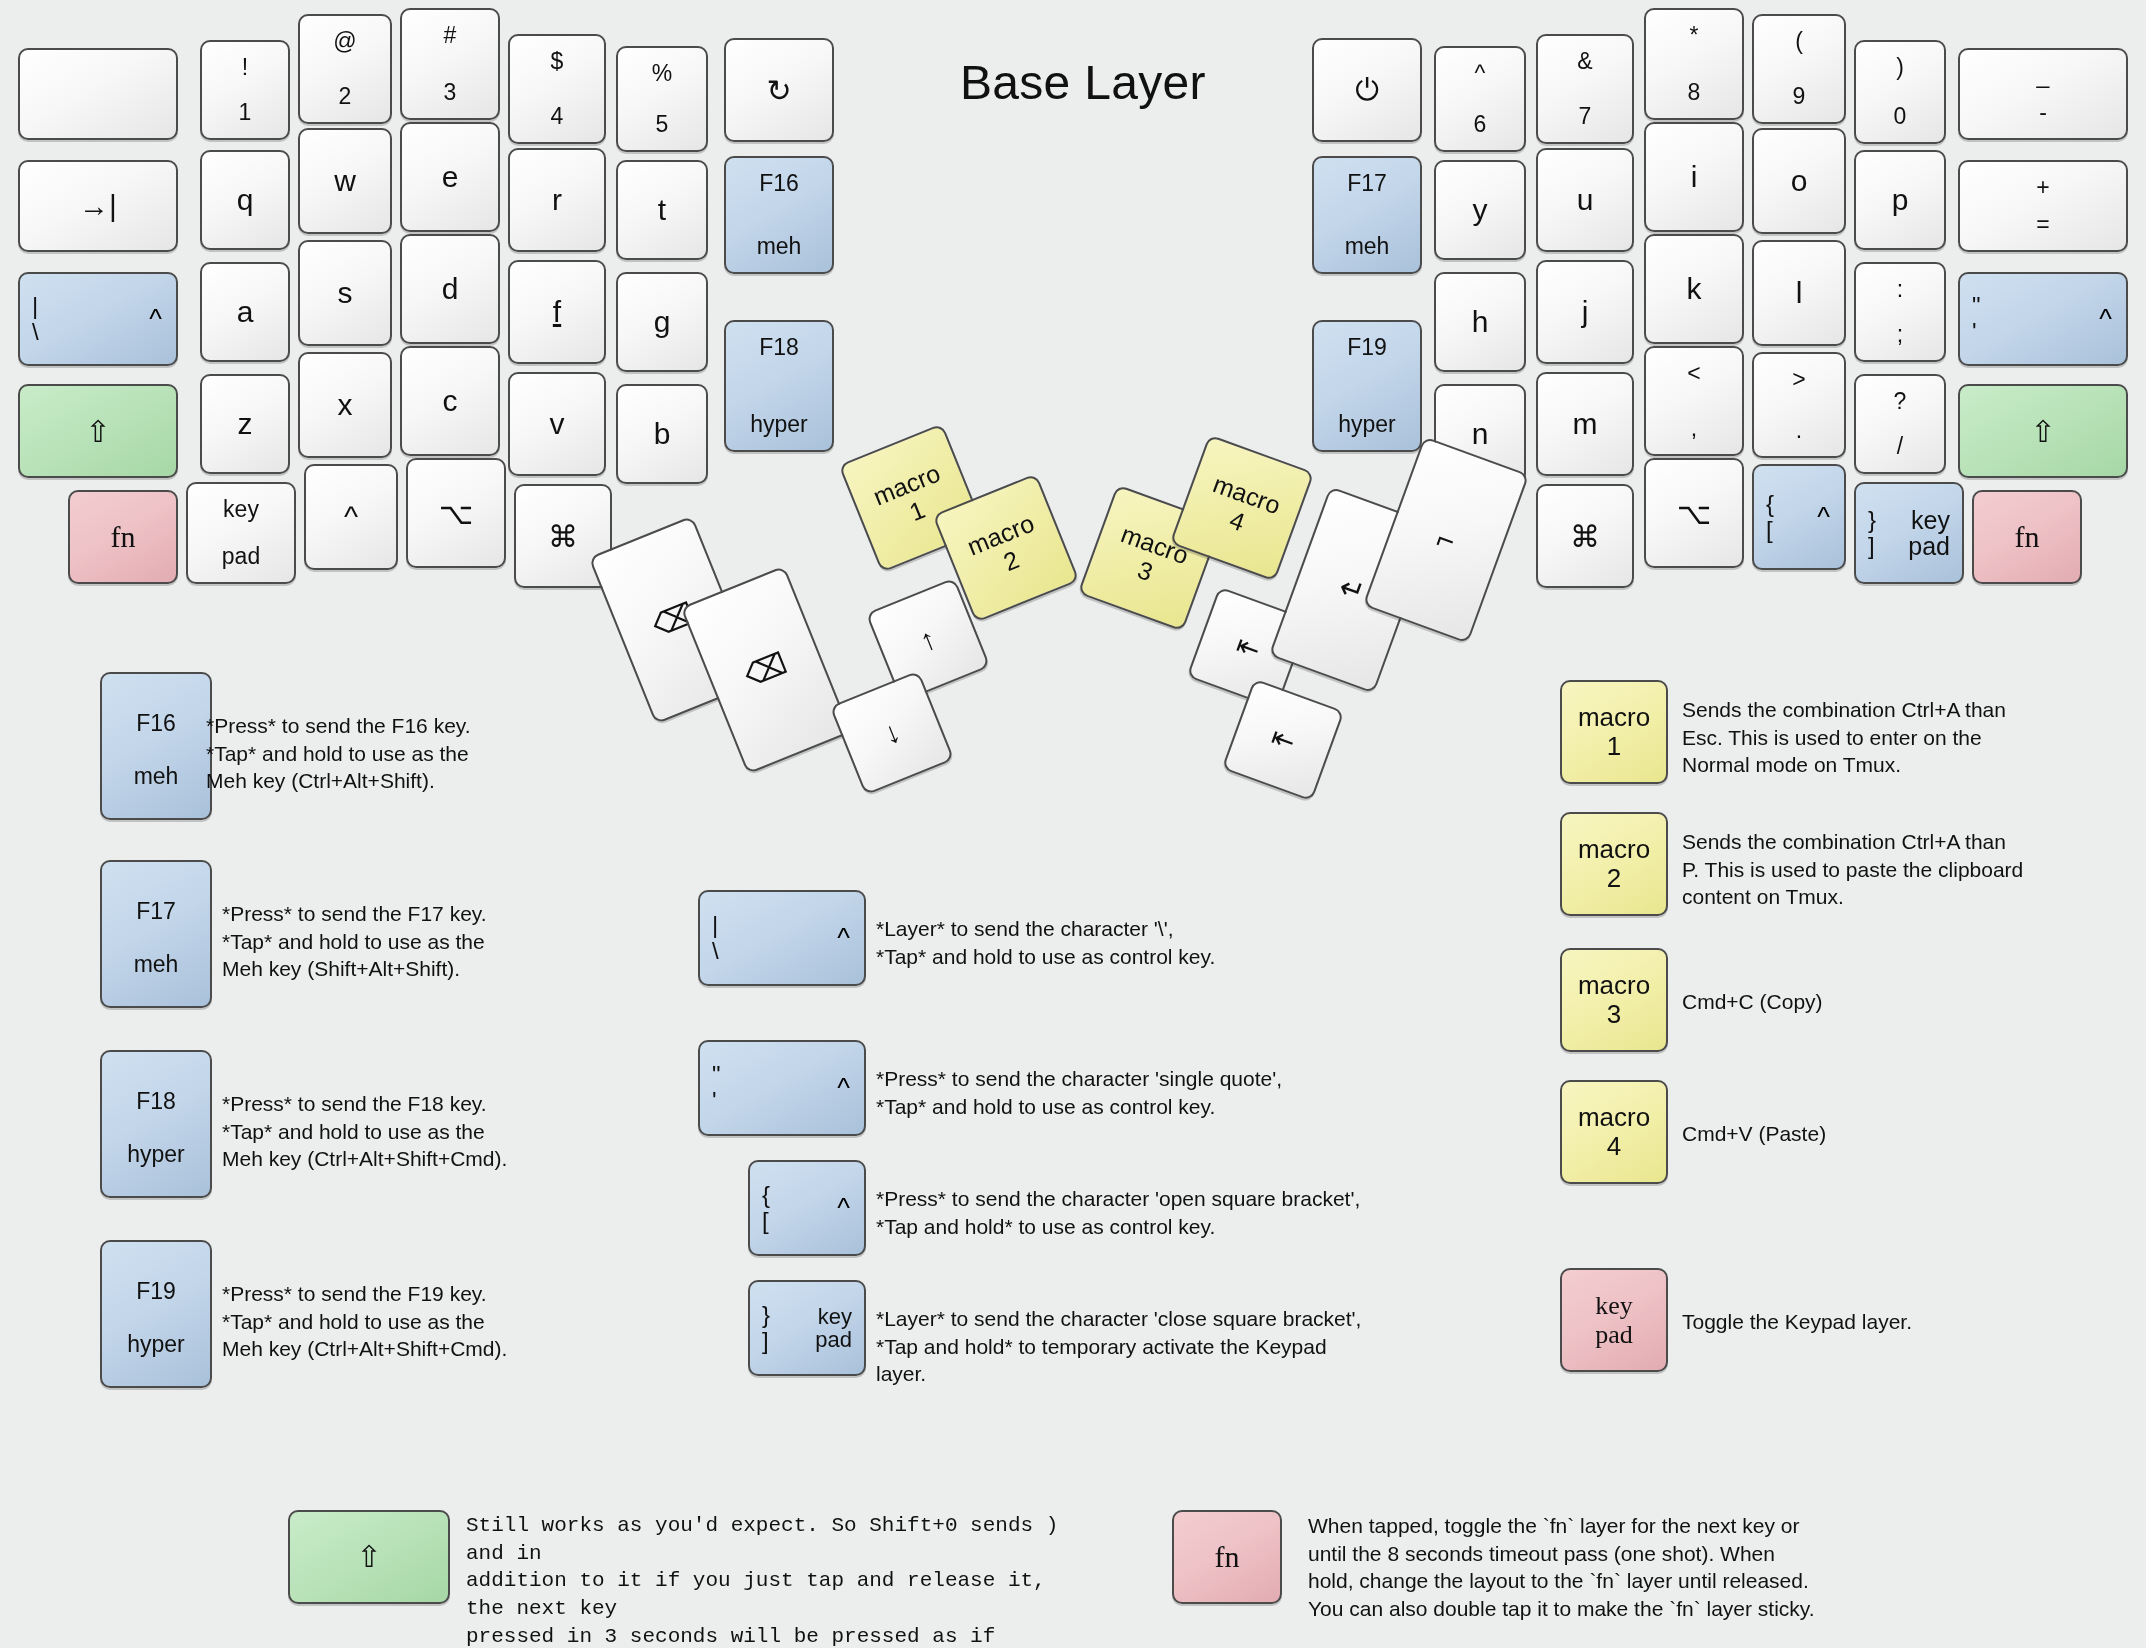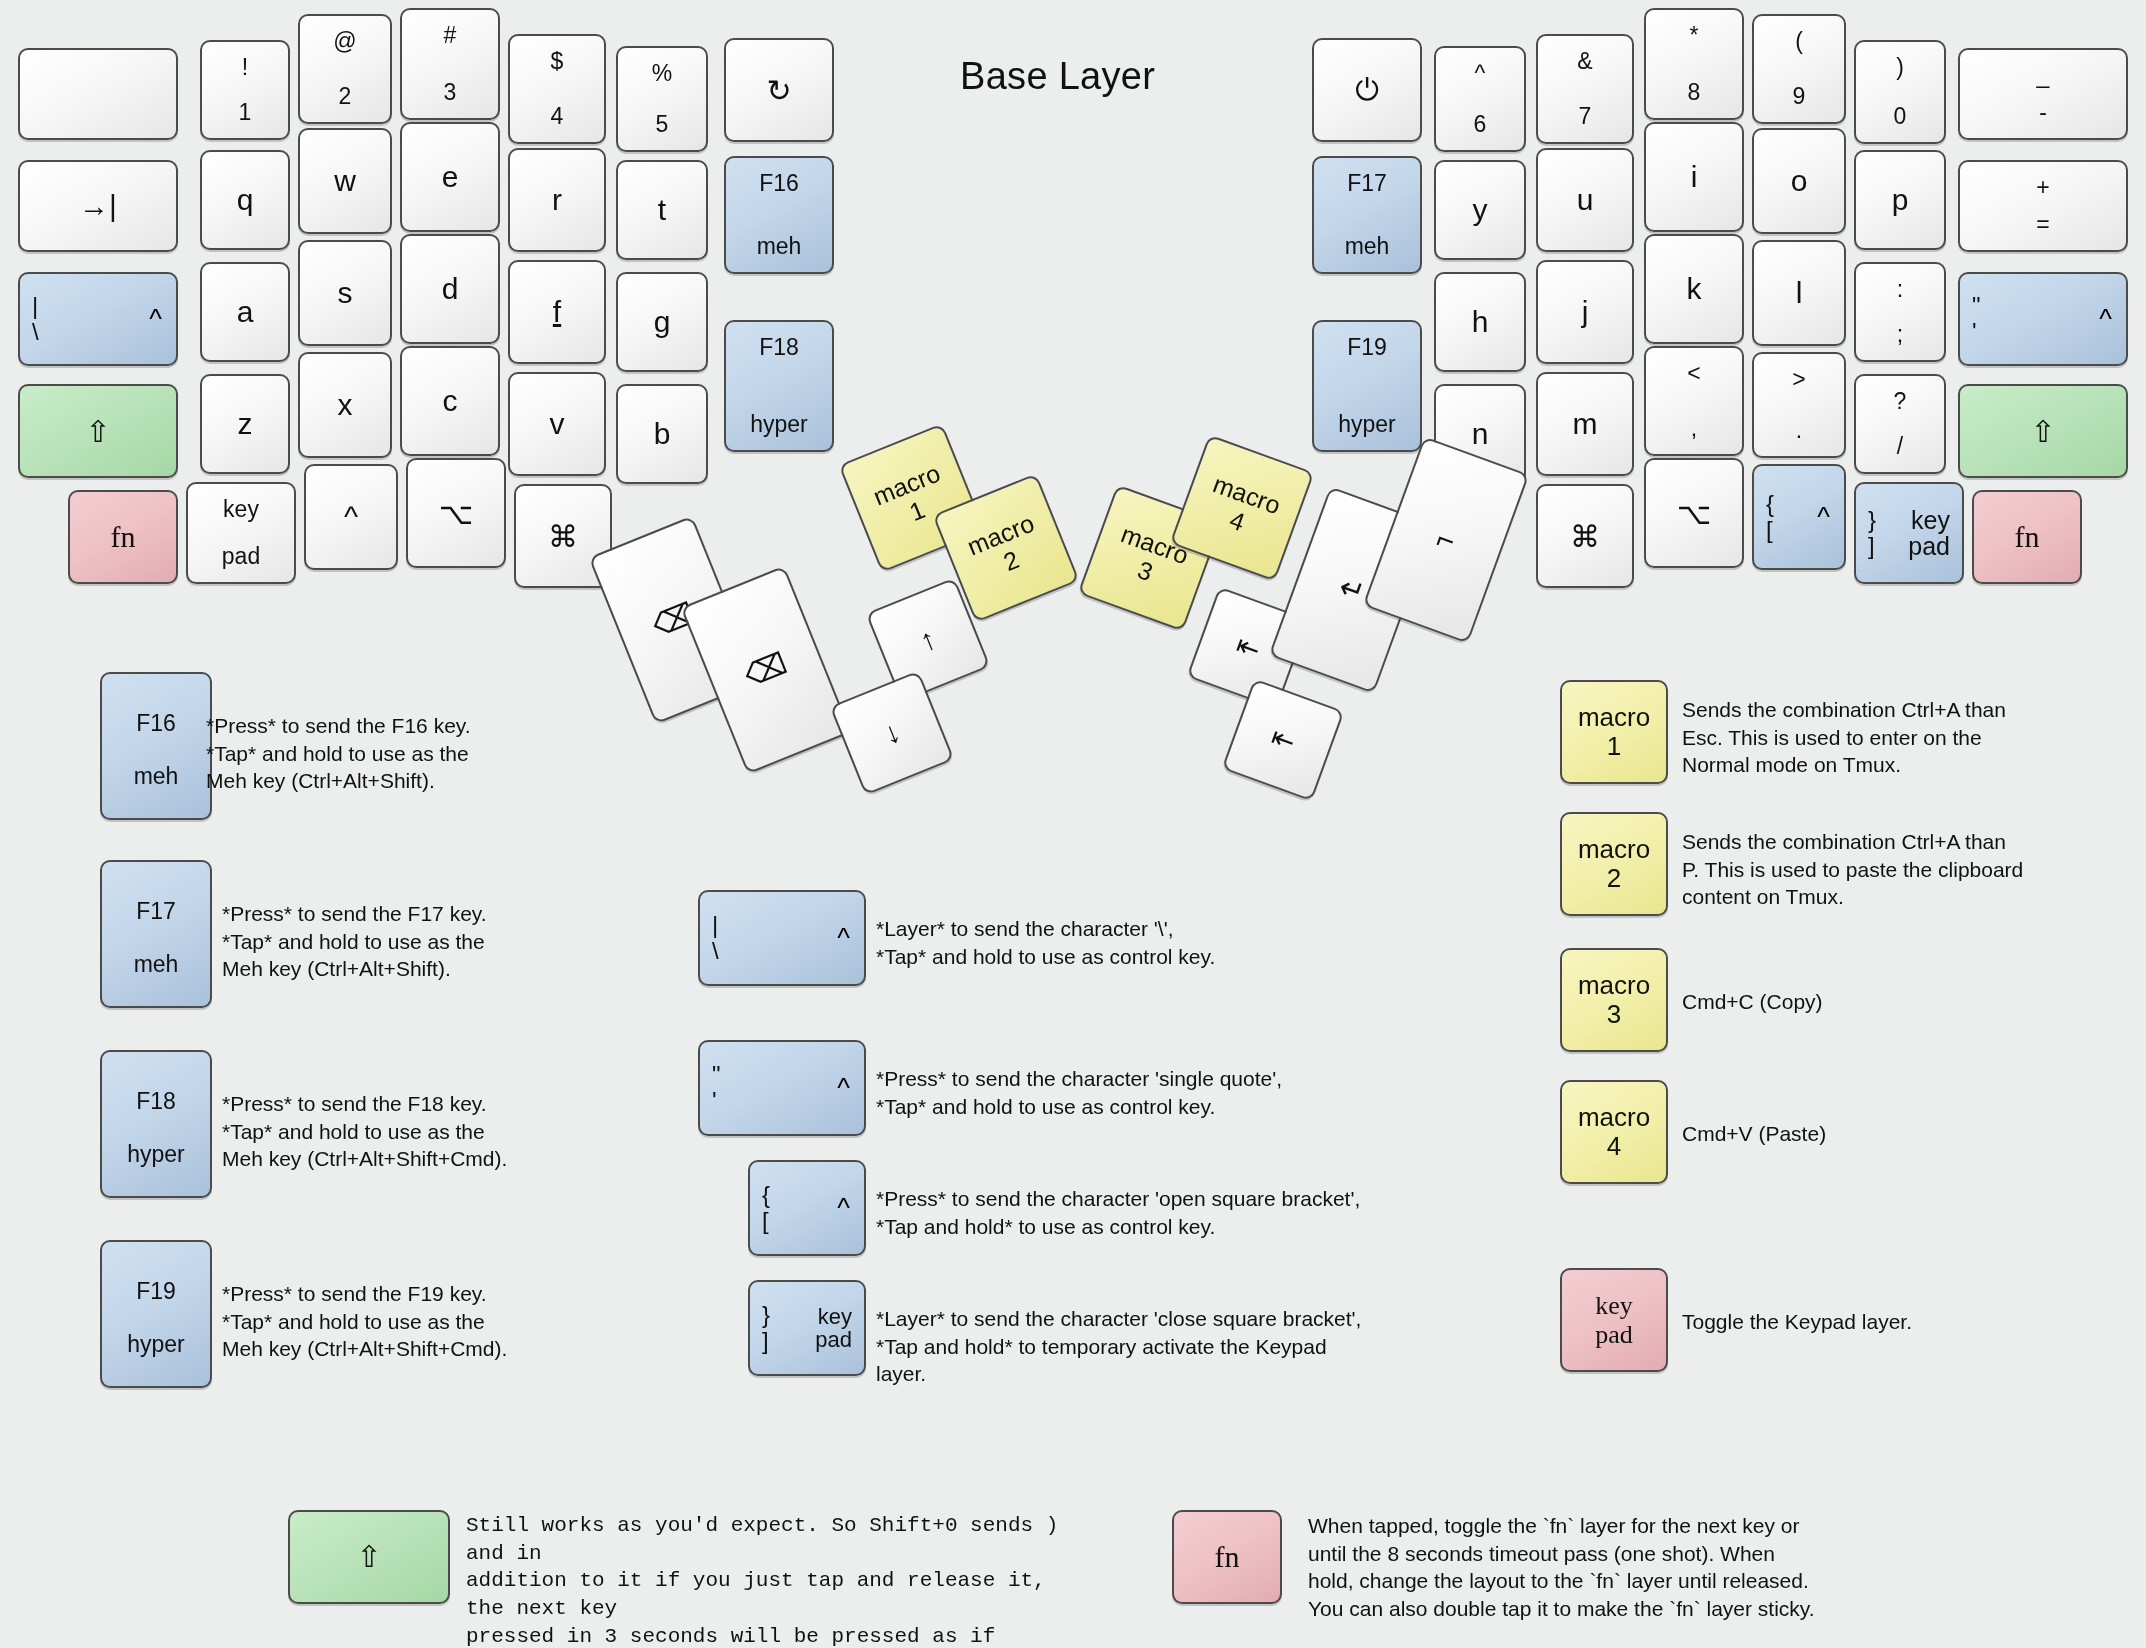--- a/index.html
+++ b/index.html
@@ -7,21 +7,21 @@
     margin: 0; padding: 0;
     width: 2146px; height: 1648px;
     background: #eceded;
     font-family: "Liberation Sans", sans-serif;
     overflow: hidden;
   }
   #root { position: relative; width: 2146px; height: 1648px; }
 
   .title {
     position: absolute;
-    font-size: 38px;
+    font-size: 48px;
     color: #111;
     letter-spacing: .3px;
   }
 
   
   .key {
     position: absolute;
     border: 2px solid #4b4b4b;
     border-radius: 10px;
     background: linear-gradient(150deg,#ffffff 0%,#f7f7f7 45%,#e6e6e6 100%);
@@ -373,21 +373,21 @@
       </div>
       <div class="legend-text" style="left: 206px; top: 712px; width: 430px;">*Press* to send the F16 key.
 *Tap* and hold to use as the
 Meh key (Ctrl+Alt+Shift).</div>
       <div class="key blue two legend-key" style="left: 100px; top: 860px; width: 112px; height: 148px;">
         <div class="t" style="top: 38px;">F17</div>
         <div class="b" style="bottom: 30px;">meh</div>
       </div>
       <div class="legend-text" style="left: 222px; top: 900px; width: 430px;">*Press* to send the F17 key.
 *Tap* and hold to use as the
-Meh key (Ctrl+Alt+Shift).</div>
+Meh key (Shift+Alt+Shift).</div>
       <div class="key blue two legend-key" style="left: 100px; top: 1050px; width: 112px; height: 148px;">
         <div class="t" style="top: 38px;">F18</div>
         <div class="b" style="bottom: 30px;">hyper</div>
       </div>
       <div class="legend-text" style="left: 222px; top: 1090px; width: 430px;">*Press* to send the F18 key.
 *Tap* and hold to use as the
 Meh key (Ctrl+Alt+Shift+Cmd).</div>
       <div class="key blue two legend-key" style="left: 100px; top: 1240px; width: 112px; height: 148px;">
         <div class="t" style="top: 38px;">F19</div>
         <div class="b" style="bottom: 30px;">hyper</div>

